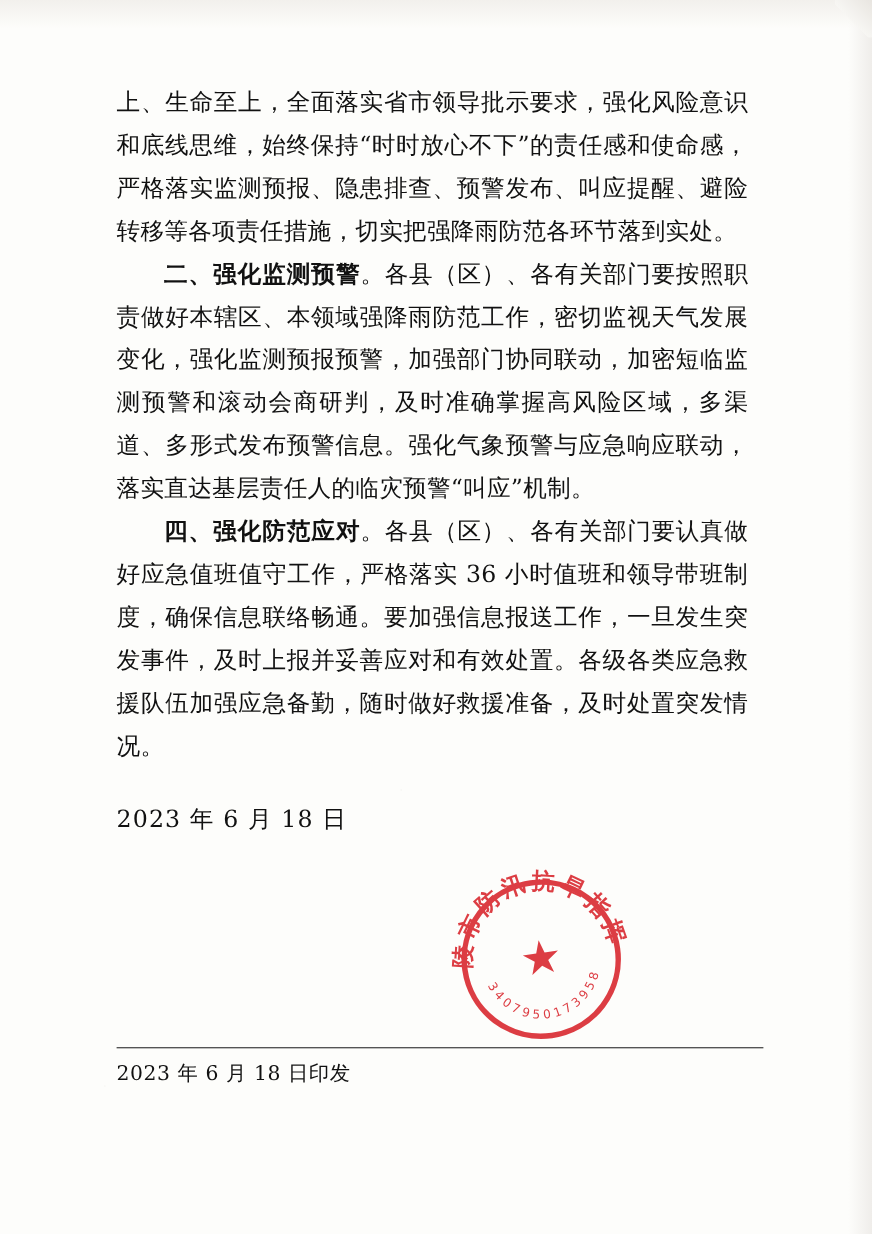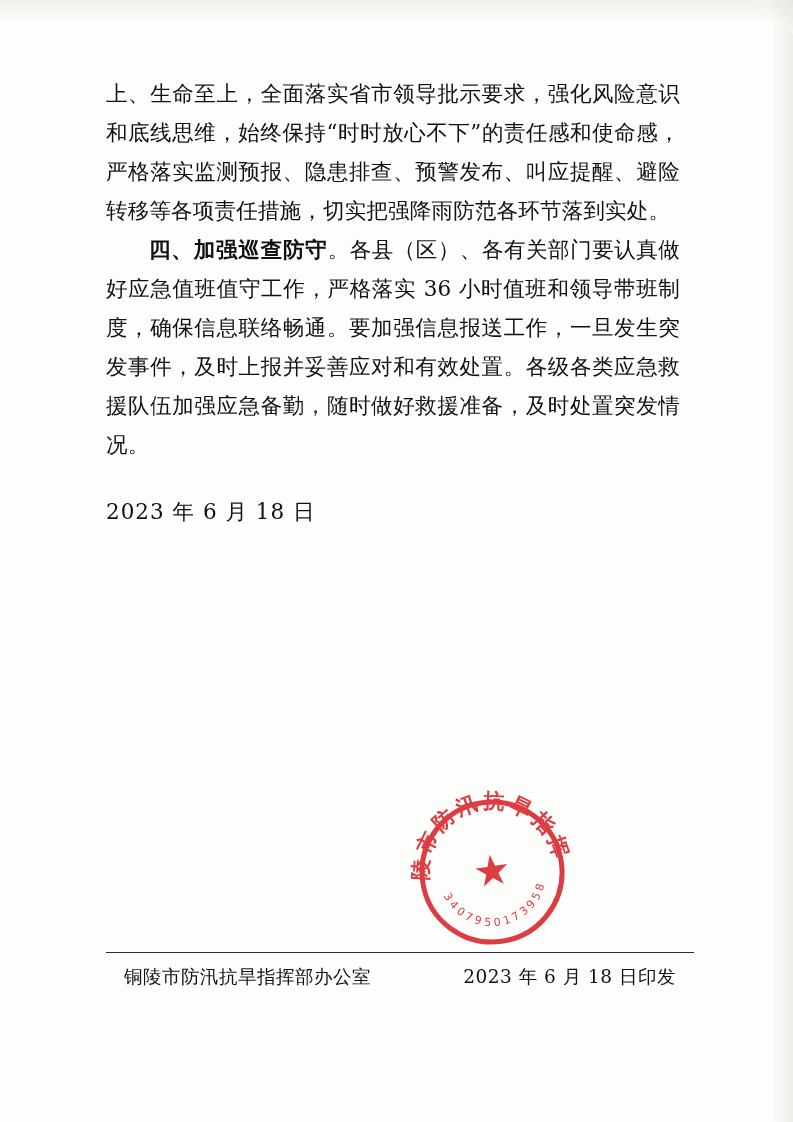--- a/index.html
+++ b/index.html
@@ -141,23 +141,24 @@
 <div class="page">
   <div class="scan-edge-top"></div>
   <div class="scan-edge-right"></div>
   <div class="corner-fold"></div>
   <div class="speckle"></div>
 
   <div class="content">
 
     <p class="para"><span>上、生命至上，全面落实省市领导批示要求，强化风险意识和底线思维，始终保持“时时放心不下”的责任感和使命感，严格落实监测预报、隐患排查、预警发布、叫应提醒、避险转移等各项责任措施，切实把强降雨防范各环节落到实处。</span></p>
 
+    <p class="para indent"><span class="heading-run">二、强化监测预警</span><span>。各县（区）、各有关部门要按照职责做好本辖区、本领域强降雨防范工作，密切监视天气发展变化，强化监测预报预警，加强部门协同联动，加密短临监测预警和滚动会商研判，及时准确掌握高风险区域，多渠道、多形式发布预警信息。强化气象预警与应急响应联动，落实直达基层责任人的临灾预警“叫应”机制。</span></p>
 
 
-    <p class="para indent"><span class="heading-run">四、加强巡查防守</span><span>。各县（区）、各有关部门要认真做好应急值班值守工作，严格落实 36 小时值班和领导带班制度，确保信息联络畅通。要加强信息报送工作，一旦发生突发事件，及时上报并妥善应对和有效处置。各级各类应急救援队伍加强应急备勤，随时做好救援准备，及时处置突发情况。</span></p>
+    <p class="para indent"><span class="heading-run">四、强化防范应对</span><span>。各县（区）、各有关部门要认真做好应急值班值守工作，严格落实 36 小时值班和领导带班制度，确保信息联络畅通。要加强信息报送工作，一旦发生突发事件，及时上报并妥善应对和有效处置。各级各类应急救援队伍加强应急备勤，随时做好救援准备，及时处置突发情况。</span></p>
 
     <div class="date-line">2023 年 6 月 18 日</div>
   </div>
 
   <div class="seal">
     <svg viewBox="0 0 176 176" width="176" height="176" aria-hidden="true">
       <defs>
         <path id="sealTopArc" d="M 24,88 A 64,64 0 0 1 152,88"></path>
         <path id="sealBottomArc" d="M 34,88 A 54,54 0 0 0 142,88"></path>
       </defs>
@@ -169,16 +170,15 @@
         <text font-family="'DejaVu Sans','Liberation Sans',sans-serif" font-size="11" fill="#d8232a" letter-spacing="3.4">
           <textPath href="#sealBottomArc" startOffset="50%" text-anchor="middle">3407950173958</textPath>
         </text>
         <text x="88" y="101" text-anchor="middle" font-size="42" fill="#d8232a" font-family="'DejaVu Sans','Liberation Sans',sans-serif">★</text>
       </g>
     </svg>
   </div>
 
   <div class="footer-rule"></div>
   <div class="footer">
-    <div class="left">铜陵市防汛抗旱指挥部办公室</div>
     <div class="right">2023 年 6 月 18 日印发</div>
   </div>
 </div>
 
 </body></html>

